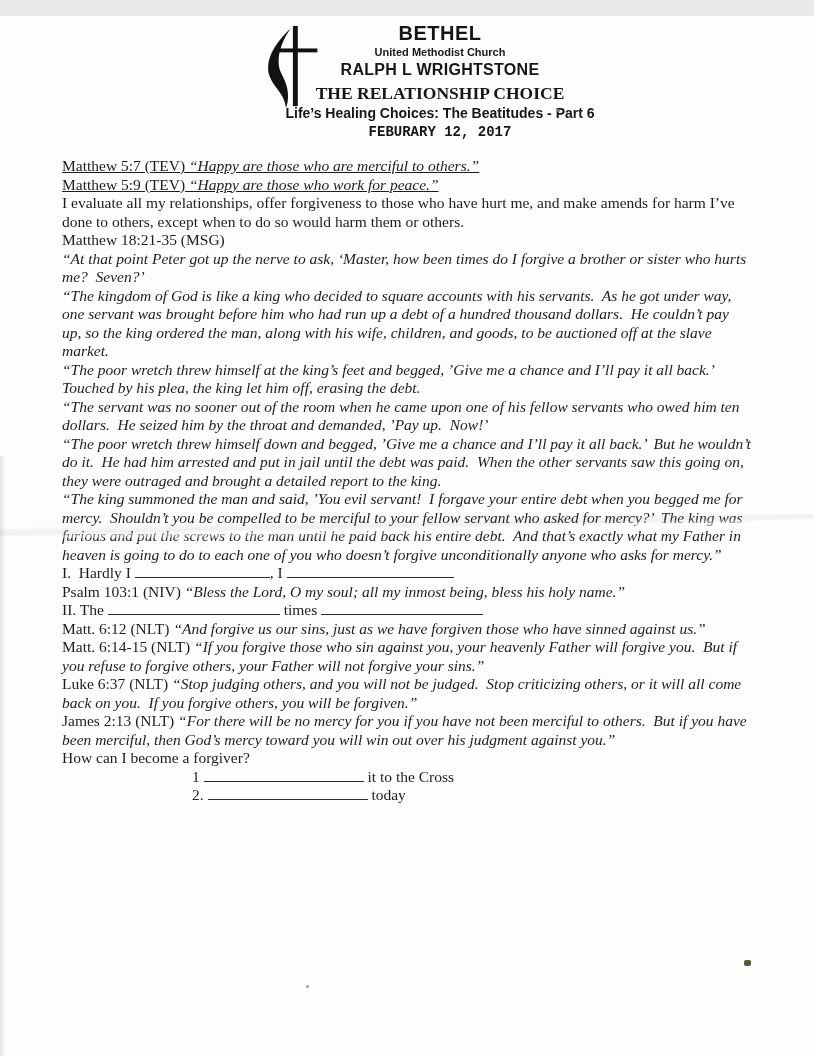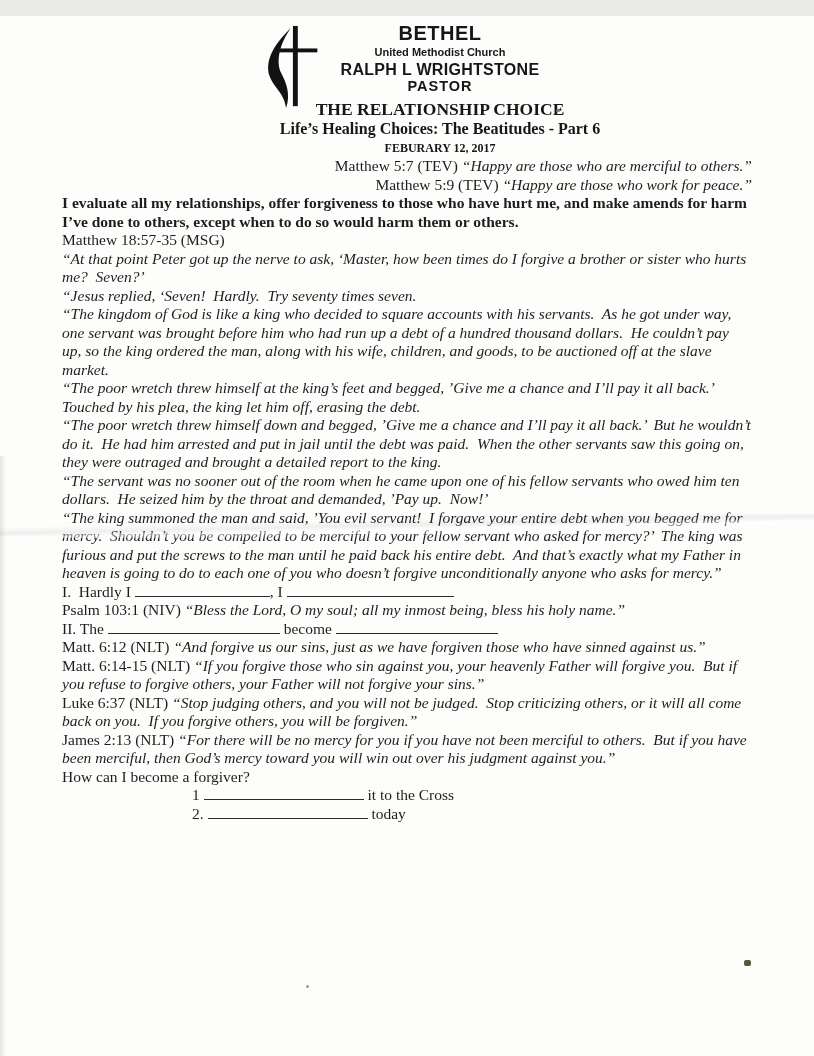--- a/index.html
+++ b/index.html
@@ -17,31 +17,31 @@
   .header-block{
     position:absolute;left:62px;right:66px;top:6px;
     text-align:center;padding-left:70px;box-sizing:border-box;
     font-family:"Liberation Sans", sans-serif;font-weight:bold;color:#161616;
   }
   .h-bethel{font-size:20px;line-height:22px;letter-spacing:.5px;}
   .h-umc{font-size:11px;line-height:17px;}
   .h-pastor-name{font-size:16px;line-height:17px;letter-spacing:.3px;}
   .h-pastor-title{font-size:14.5px;line-height:16px;letter-spacing:1px;}
   .h-sermon{font-family:"Liberation Serif",serif;font-size:17.5px;line-height:20px;margin-top:5px;}
-  .h-series{font-family:Liberation Serif, serif;font-size:16px;line-height:20px;}
-  .h-date{font-family:Liberation Serif, serif;font-size:12px;line-height:19px;}
+  .h-series{font-family:Liberation Sans, sans-serif;font-size:14px;line-height:20px;}
+  .h-date{font-family:Liberation Mono, monospace;font-size:14px;line-height:19px;}
   
   .doc{
     position:absolute;left:62px;right:62px;top:141px;
     font-size:15.5px;line-height:18.5px;
   }
   .doc p{margin:0;white-space:pre-wrap;}
-  .center{text-align:right;}
+  .center{text-align:left;text-decoration:underline;}
   .q{font-style:italic;}
-  .bold{font-weight:bold;}
+  .bold{font-weight:normal;}
   .blank{
     display:inline-block;height:13px;
     border-bottom:1.5px solid #2a2a2a;
     vertical-align:baseline;
   }
   .fill-line{margin-top:18px;padding-left:130px;}
   
   .crease{
     position:absolute;left:0;right:0;top:498px;height:24px;
     background:linear-gradient(178.8deg, rgba(0,0,0,0) 32%, rgba(110,110,110,0.10) 48%, rgba(255,255,255,0.5) 58%, rgba(0,0,0,0) 75%);
@@ -72,48 +72,46 @@
       <rect x="35" y="2" width="5" height="82" fill="#121212"></rect>
       <rect x="20" y="25" width="40" height="4" fill="#121212"></rect>
       <path d="M33 4 C 16 20, 6 37, 11 53 C 15 65, 26 70, 28 86 C 33 71, 28 60, 23 50 C 17 38, 22 19, 33 4 Z" fill="#121212"></path>
     </svg>
   </div>
 
   <div class="header-block">
     <div class="h-bethel">BETHEL</div>
     <div class="h-umc">United Methodist Church</div>
     <div class="h-pastor-name">RALPH L WRIGHTSTONE</div>
-    <div class="h-pastor-title">PASTOR</div>
     <div class="h-sermon">THE RELATIONSHIP CHOICE</div>
     <div class="h-series">Life’s Healing Choices: The Beatitudes - Part 6</div>
     <div class="h-date">FEBURARY 12, 2017</div>
   </div>
 
   <div class="doc">
 
     <p class="center"><span>Matthew 5:7 (TEV)</span> <span class="q">“Happy are those who are merciful to others.”</span></p>
     <p class="center"><span>Matthew 5:9 (TEV)</span> <span class="q">“Happy are those who work for peace.”</span></p>
 
     <p class="bold">I evaluate all my relationships, offer forgiveness to those who have hurt me, and make amends for harm I’ve done to others, except when to do so would harm them or others.</p>
 
-    <p>Matthew 18:57-35 (MSG)</p>
+    <p>Matthew 18:21-35 (MSG)</p>
     <p class="q">“At that point Peter got up the nerve to ask, ‘Master, how been times do I forgive a brother or sister who hurts me?  Seven?’</p>
-    <p class="q">“Jesus replied, ‘Seven!  Hardly.  Try seventy times seven.</p>
     <p class="q">“The kingdom of God is like a king who decided to square accounts with his servants.  As he got under way, one servant was brought before him who had run up a debt of a hundred thousand dollars.  He couldn’t pay up, so the king ordered the man, along with his wife, children, and goods, to be auctioned off at the slave market.</p>
     <p class="q">“The poor wretch threw himself at the king’s feet and begged, ’Give me a chance and I’ll pay it all back.’  Touched by his plea, the king let him off, erasing the debt.</p>
+    <p class="q">“The servant was no sooner out of the room when he came upon one of his fellow servants who owed him ten dollars.  He seized him by the throat and demanded, ’Pay up.  Now!’</p>
     <p class="q">“The poor wretch threw himself down and begged, ’Give me a chance and I’ll pay it all back.’  But he wouldn’t do it.  He had him arrested and put in jail until the debt was paid.  When the other servants saw this going on, they were outraged and brought a detailed report to the king.</p>
-    <p class="q">“The servant was no sooner out of the room when he came upon one of his fellow servants who owed him ten dollars.  He seized him by the throat and demanded, ’Pay up.  Now!’</p>
     <p class="q">“The king summoned the man and said, ’You evil servant!  I forgave your entire debt when you begged me for mercy.  Shouldn’t you be compelled to be merciful to your fellow servant who asked for mercy?’  The king was furious and put the screws to the man until he paid back his entire debt.  And that’s exactly what my Father in heaven is going to do to each one of you who doesn’t forgive unconditionally anyone who asks for mercy.”</p>
 
     <p><span>I.  Hardly I</span> <span class="blank" style="width:135px"></span><span>, I</span> <span class="blank" style="width:167px"></span></p>
 
 
     <p><span>Psalm 103:1 (NIV)</span> <span class="q">“Bless the Lord, O my soul; all my inmost being, bless his holy name.”</span></p>
 
-    <p><span>II. The</span> <span class="blank" style="width:172px"></span> <span>become</span> <span class="blank" style="width:162px"></span></p>
+    <p><span>II. The</span> <span class="blank" style="width:172px"></span> <span>times</span> <span class="blank" style="width:162px"></span></p>
 
     <p><span>Matt. 6:12 (NLT)</span> <span class="q">“And forgive us our sins, just as we have forgiven those who have sinned against us.”</span></p>
     <p><span>Matt. 6:14-15 (NLT)</span> <span class="q">“If you forgive those who sin against you, your heavenly Father will forgive you.  But if you refuse to forgive others, your Father will not forgive your sins.”</span></p>
     <p><span>Luke 6:37 (NLT)</span> <span class="q">“Stop judging others, and you will not be judged.  Stop criticizing others, or it will all come back on you.  If you forgive others, you will be forgiven.”</span></p>
     <p><span>James 2:13 (NLT)</span> <span class="q">“For there will be no mercy for you if you have not been merciful to others.  But if you have been merciful, then God’s mercy toward you will win out over his judgment against you.”</span></p>
 
     <p>How can I become a forgiver?</p>
 
     <p class="fill-line"><span>1</span> <span class="blank" style="width:160px"></span> <span>it to the Cross</span></p>
 

